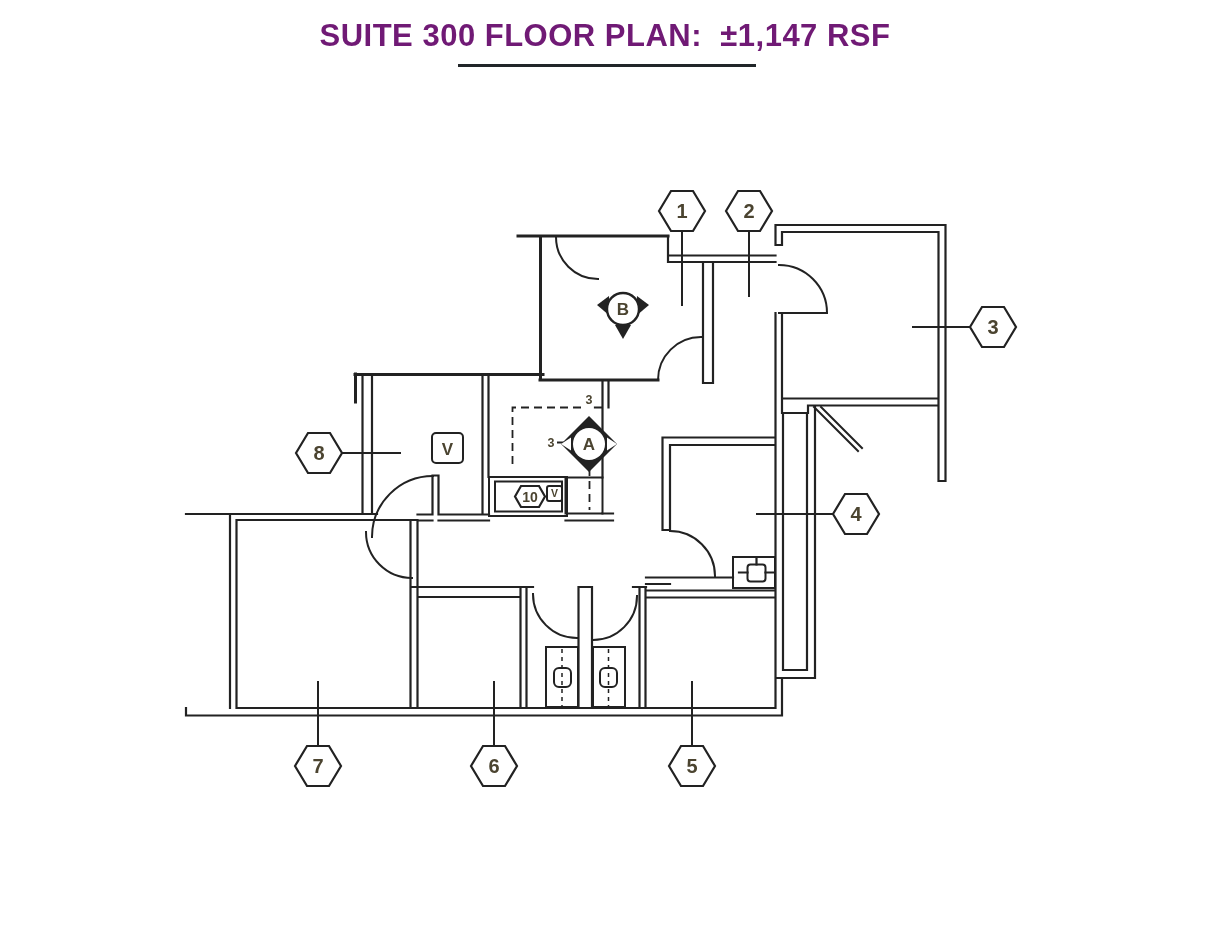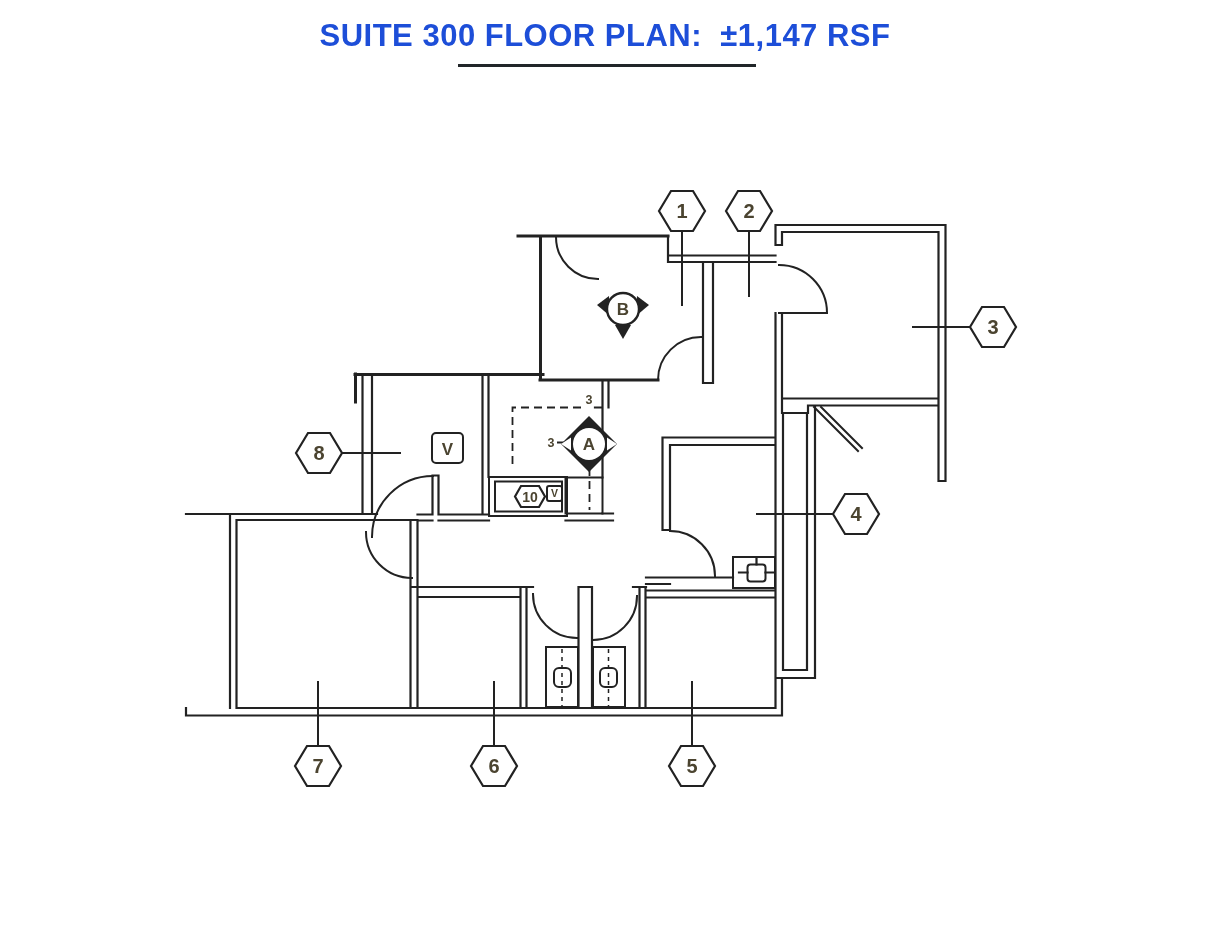--- a/index.html
+++ b/index.html
@@ -1,19 +1,19 @@
 <!DOCTYPE html>
 <html><head>
 <meta charset="utf-8">
 <style>
   html,body{margin:0;padding:0;background:#ffffff;}
   .canvas{position:relative;width:1210px;height:939px;background:#ffffff;overflow:hidden;
           font-family:"Liberation Sans", sans-serif;}
   .title{position:absolute;top:18px;left:0;right:0;text-align:center;
-         font-size:31px;font-weight:bold;letter-spacing:.5px;color:#1d4ed8;white-space:pre;}
+         font-size:31px;font-weight:bold;letter-spacing:.5px;color:#701a75;white-space:pre;}
   .title-underline{position:absolute;top:64px;left:458px;width:298px;height:3px;background:#212629;}
   svg{position:absolute;left:0;top:0;}
   .wall{stroke:#222222;stroke-width:2.2;fill:none;stroke-linecap:square;}
   .wall-thick{stroke:#222222;stroke-width:3;fill:none;stroke-linecap:square;}
   .door{stroke:#222222;stroke-width:2;fill:none;stroke-linecap:square;}
   .leader{stroke:#222222;stroke-width:2;fill:none;stroke-linecap:square;}
   .dash{stroke:#222222;stroke-width:1.8;fill:none;stroke-dasharray:8 5;}
   .dash-fine{stroke:#222222;stroke-width:1.5;fill:none;stroke-dasharray:4 4;}
   .fixture{stroke:#222222;stroke-width:2;fill:none;}
   .hex{fill:#ffffff;stroke:#222222;stroke-width:2.2;}

